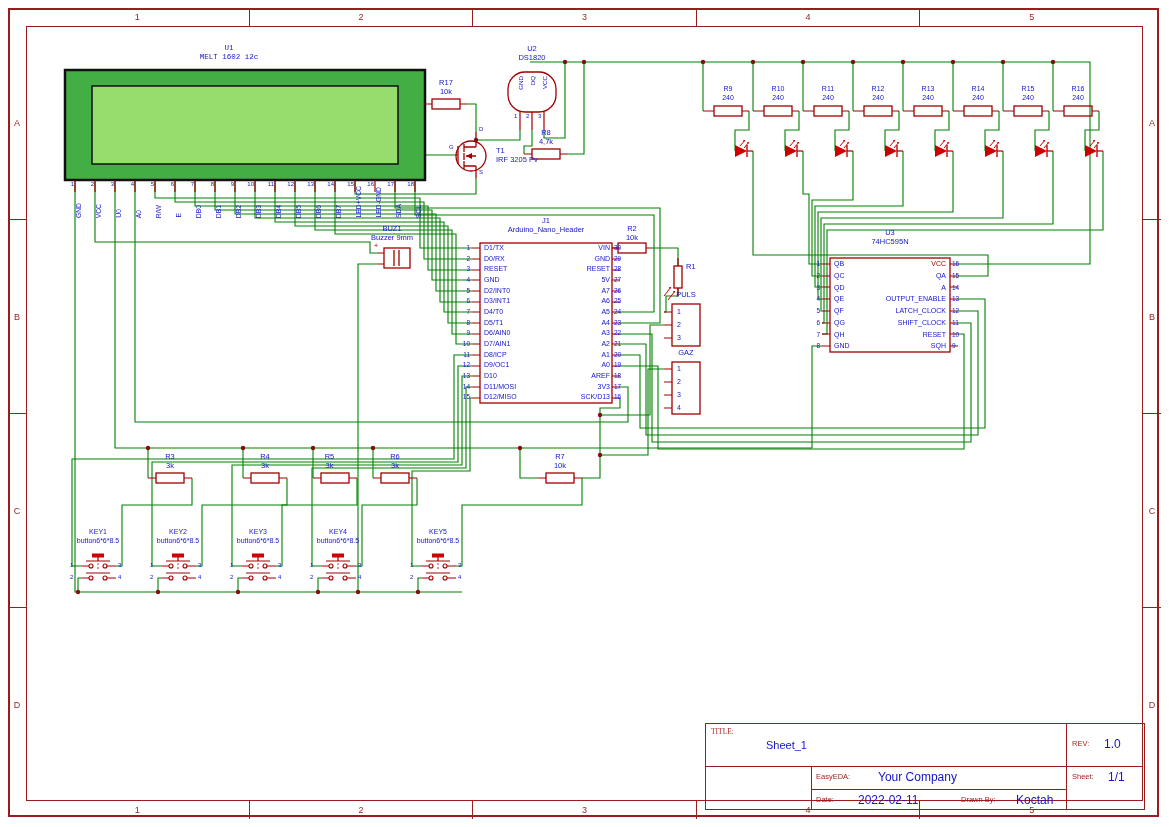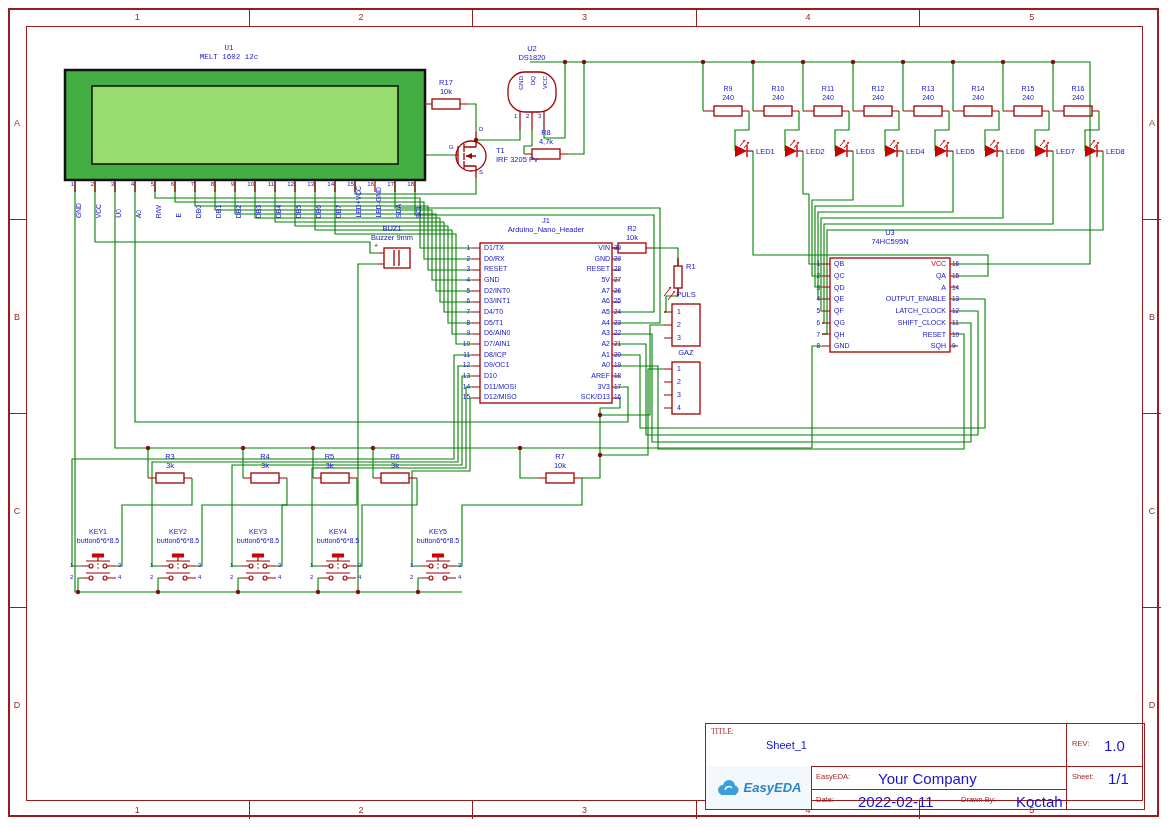--- a/index.html
+++ b/index.html
@@ -51,21 +51,21 @@
   .bcell .l2{position:absolute;left:0;top:9px;width:50px;text-align:center;font-size:7px;color:#1414cc;}
   .ledcell{position:relative;width:50px;height:22px;}
   .ledcell .ll{position:absolute;left:23px;top:7px;font-size:7.5px;color:#1414cc;}
   
   .clbl{position:absolute;font-size:7.5px;line-height:9px;color:#1414cc;}
   .key{position:absolute;width:72px;height:64px;font-size:7px;line-height:8.5px;color:#1414cc;text-align:center;}
   .key .kp{position:absolute;font-size:6px;text-align:left;}
   
   .tb{position:absolute;left:705px;top:723px;width:440px;height:87px;border:1.2px solid #9b1c1c;box-sizing:border-box;font-size:7.5px;color:#9b1c1c;}
   .tb .line{position:absolute;background:#9b1c1c;}
-  .tb .val{color:#1414cc;font-size:15px;}
+  .tb .val{color:#1414cc;font-size:12px;}
   .logo{position:absolute;left:0;top:42px;width:105px;height:43px;display:flex;align-items:center;justify-content:center;gap:4px;background:#f3f8fd;}
   .logo .txt{font-weight:bold;font-size:13px;color:#2b86c8;font-style:italic;}
 </style>
 </head>
 <body>
 
 <div class="sheet">
 
   <div class="fr-outer"></div>
   <div class="fr-inner"></div>
@@ -603,46 +603,20 @@
       <div class="bcell">
       <span class="l1">R15</span>
       <span class="l2">240</span>
     </div>
       <div class="bcell">
       <span class="l1">R16</span>
       <span class="l2">240</span>
     </div>
   </div>
 
-  <div class="bank" style="left:733px;top:140px;width:400px;height:22px;">
-    <div class="ledcell">
-      <span class="ll">LED1</span>
-    </div>
-      <div class="ledcell">
-      <span class="ll">LED2</span>
-    </div>
-      <div class="ledcell">
-      <span class="ll">LED3</span>
-    </div>
-      <div class="ledcell">
-      <span class="ll">LED4</span>
-    </div>
-      <div class="ledcell">
-      <span class="ll">LED5</span>
-    </div>
-      <div class="ledcell">
-      <span class="ll">LED6</span>
-    </div>
-      <div class="ledcell">
-      <span class="ll">LED7</span>
-    </div>
-      <div class="ledcell">
-      <span class="ll">LED8</span>
-    </div>
-  </div>
 
   <div class="abs clbl ctr" style="left:148px;top:452px;width:44px;">
     <div>R3</div>
     <div>3k</div>
   </div>
   <div class="abs clbl ctr" style="left:243px;top:452px;width:44px;">
     <div>R4</div>
     <div>3k</div>
   </div>
   <div class="abs clbl ctr" style="left:313px;top:452px;width:33px;">
@@ -705,25 +679,15 @@
     <span class="abs" style="left:366px;top:15px;">REV:</span>
     <span class="abs val" style="left:398px;top:13px;">1.0</span>
     <span class="abs" style="left:110px;top:48px;">EasyEDA:</span>
     <span class="abs val" style="left:172px;top:46px;">Your Company</span>
     <span class="abs" style="left:366px;top:48px;">Sheet:</span>
     <span class="abs val" style="left:402px;top:46px;">1/1</span>
     <span class="abs" style="left:110px;top:71px;">Date:</span>
     <span class="abs val" style="left:152px;top:69px;">2022-02-11</span>
     <span class="abs" style="left:246px;top:71px;padding-left:9px;">Drawn By:</span>
     <span class="abs val" style="left:310px;top:69px;">Koctah</span>
-    <div class="logo">
-      <svg width="24" height="18" viewBox="0 0 24 18">
-        <circle cx="7" cy="11" r="5" fill="#3aa0dc"></circle>
-        <circle cx="13" cy="7" r="6" fill="#3aa0dc"></circle>
-        <circle cx="18" cy="11" r="4.5" fill="#3aa0dc"></circle>
-        <rect x="5" y="10" width="15" height="6" fill="#3aa0dc"></rect>
-        <path d="M9,11a4,4 0 0 1 7,-2" stroke="#fff" stroke-width="1.4" fill="none"></path>
-      </svg>
-      <span class="txt">EasyEDA</span>
-    </div>
   </div>
 
 </div>
 
 </body></html>

